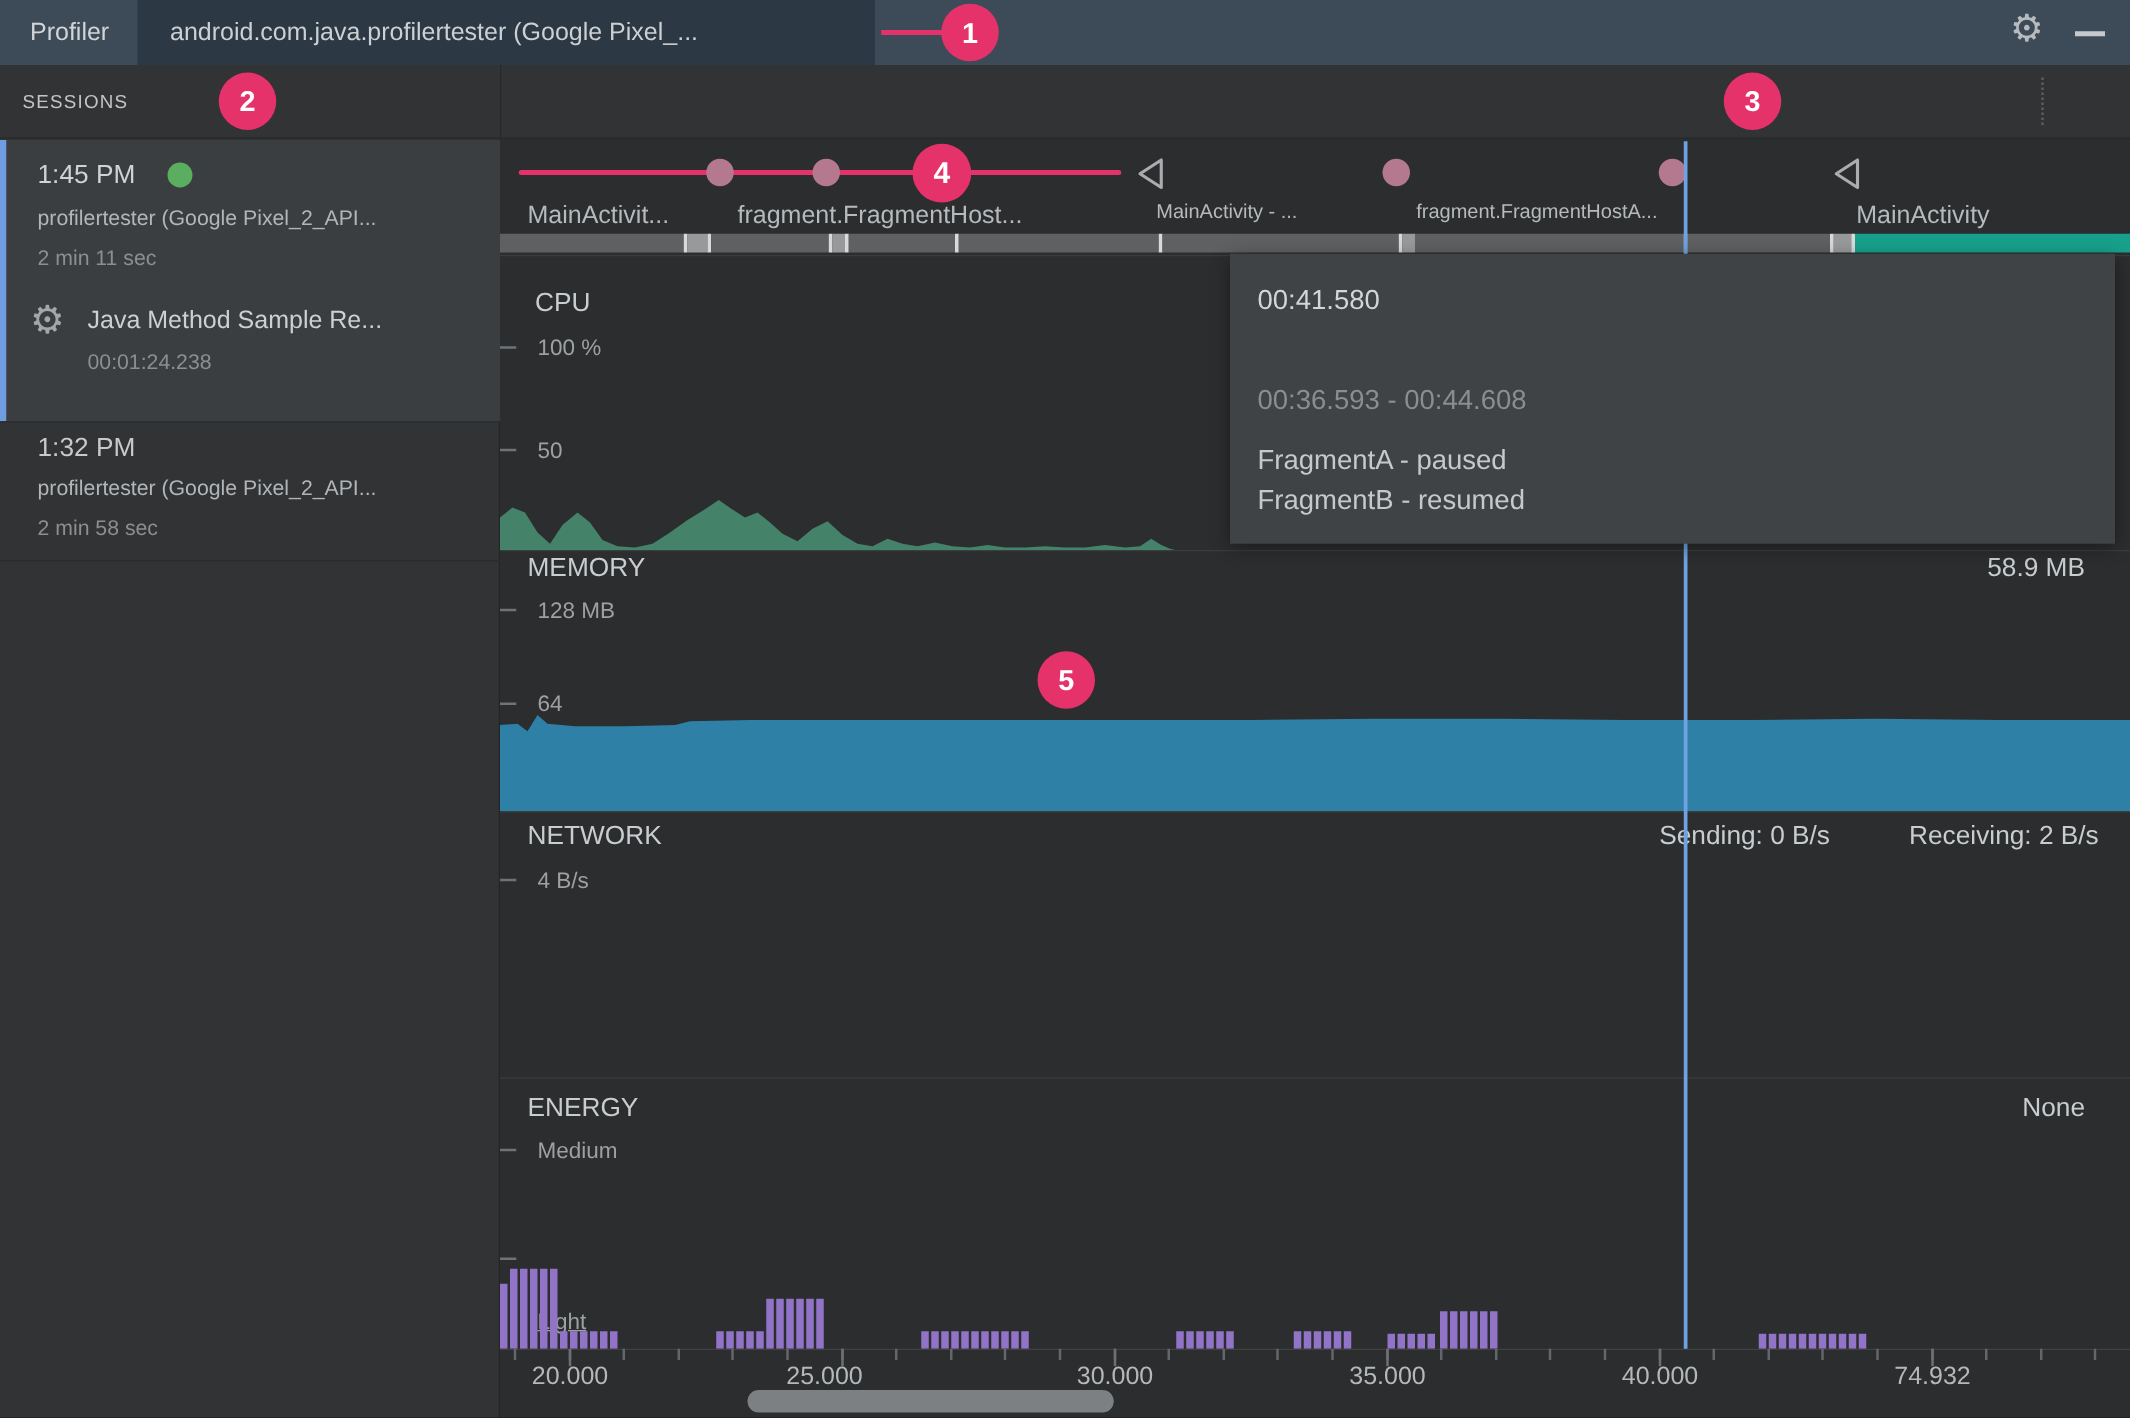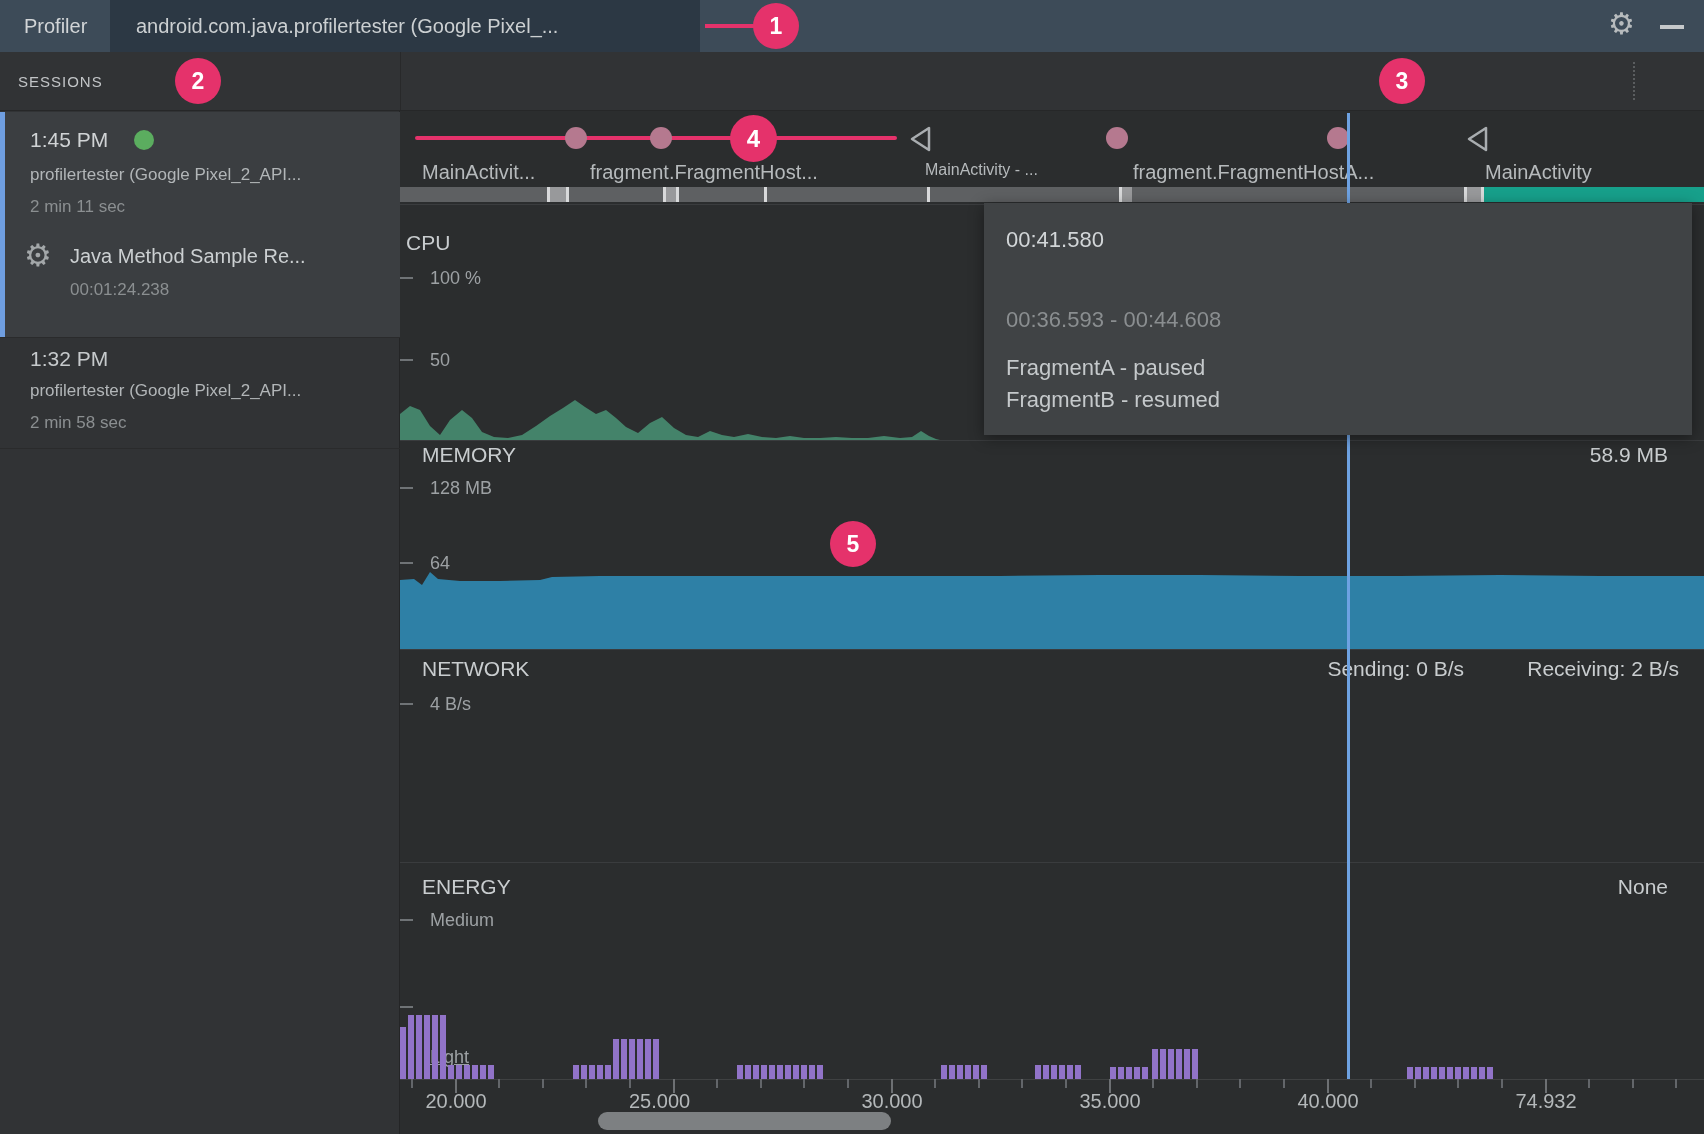--- a/index.html
+++ b/index.html
@@ -109,21 +109,21 @@
       </div>
     <svg class="abs" style="left:507px;top:14px;z-index:2;" width="26" height="28">
       <polygon points="22,3 22,25 5,14" fill="none" stroke="#a9adb0" stroke-width="2.5" stroke-linejoin="round"></polygon>
     </svg>
     <svg class="abs" style="left:1064px;top:14px;z-index:2;" width="26" height="28">
       <polygon points="22,3 22,25 5,14" fill="none" stroke="#a9adb0" stroke-width="2.5" stroke-linejoin="round"></polygon>
     </svg>
     <span class="abs" style="left:22px;top:51px;font-size:20px;color:#b6babc;">MainActivit...</span>
     <span class="abs" style="left:190px;top:51px;font-size:20px;color:#b6babc;">fragment.FragmentHost...</span>
     <span class="abs" style="left:525px;top:51px;font-size:16px;color:#b6babc;">MainActivity - ...</span>
-    <span class="abs" style="left:733px;top:51px;font-size:20px;color:#b6babc;">fragment.FragmentHostA...</span>
+    <span class="abs" style="left:733px;top:51px;font-size:16px;color:#b6babc;">fragment.FragmentHostA...</span>
     <span class="abs" style="left:1085px;top:51px;font-size:20px;color:#b6babc;">MainActivity</span>
     <div id="lifecycle-bar">
         <div style="position: absolute; left: 0px; top: 76px; width: 147px; height: 15px; background: rgb(94, 96, 98);"></div>
         <div style="position: absolute; left: 147px; top: 76px; width: 3px; height: 15px; background: rgb(216, 217, 218);"></div>
         <div style="position: absolute; left: 150px; top: 76px; width: 16px; height: 15px; background: rgb(152, 153, 155);"></div>
         <div style="position: absolute; left: 166px; top: 76px; width: 3px; height: 15px; background: rgb(216, 217, 218);"></div>
         <div style="position: absolute; left: 169px; top: 76px; width: 94px; height: 15px; background: rgb(94, 96, 98);"></div>
         <div style="position: absolute; left: 263px; top: 76px; width: 3px; height: 15px; background: rgb(216, 217, 218);"></div>
         <div style="position: absolute; left: 266px; top: 76px; width: 10px; height: 15px; background: rgb(152, 153, 155);"></div>
         <div style="position: absolute; left: 276px; top: 76px; width: 3px; height: 15px; background: rgb(216, 217, 218);"></div>
@@ -137,21 +137,21 @@
         <div style="position: absolute; left: 732px; top: 76px; width: 215px; height: 15px; background: rgb(94, 96, 98);"></div>
         <div style="position: absolute; left: 947px; top: 76px; width: 3px; height: 15px; background: rgb(216, 217, 218);"></div>
         <div style="position: absolute; left: 950px; top: 76px; width: 114px; height: 15px; background: rgb(94, 96, 98);"></div>
         <div style="position: absolute; left: 1064px; top: 76px; width: 3px; height: 15px; background: rgb(216, 217, 218);"></div>
         <div style="position: absolute; left: 1067px; top: 76px; width: 14px; height: 15px; background: rgb(152, 153, 155);"></div>
         <div style="position: absolute; left: 1081px; top: 76px; width: 3px; height: 15px; background: rgb(216, 217, 218);"></div>
         <div style="position: absolute; left: 1084px; top: 76px; width: 220px; height: 15px; background: rgb(23, 160, 139);"></div>
       </div>
     <div class="divider" style="top:93px;"></div>
 
-    <span class="abs lane-title" style="left:6px;top:121px;">CPU</span>
+    <span class="abs lane-title" style="left:28px;top:121px;">CPU</span>
     <div class="tickdash" style="left:0;top:166px;"></div>
     <span class="abs lane-tick" style="left:30px;top:158px;">100 %</span>
     <div class="tickdash" style="left:0;top:248px;"></div>
     <span class="abs lane-tick" style="left:30px;top:240px;">50</span>
     <svg class="abs" id="cpu-svg" style="left:0;top:269px;" width="540" height="60">
         <polygon points="0,60 0,34 10,26 20,30 30,46 40,55 50,40 62,30 72,38 82,52 94,57 108,58 122,55 136,46 150,36 163,28 175,20 185,27 196,34 206,30 216,38 226,47 238,53 250,43 262,37 274,48 286,55 298,57 310,51 322,55 334,57 348,54 362,57 376,58 390,56 404,58 420,58 436,57 452,58 468,58 484,56 500,58 512,57 521,51 529,56 536,59 540,60 540,60" fill="#44836a"></polygon>
       </svg>
     <div class="divider" style="top:329px;"></div>
 
     <span class="abs lane-title" style="left:22px;top:333px;">MEMORY</span>

